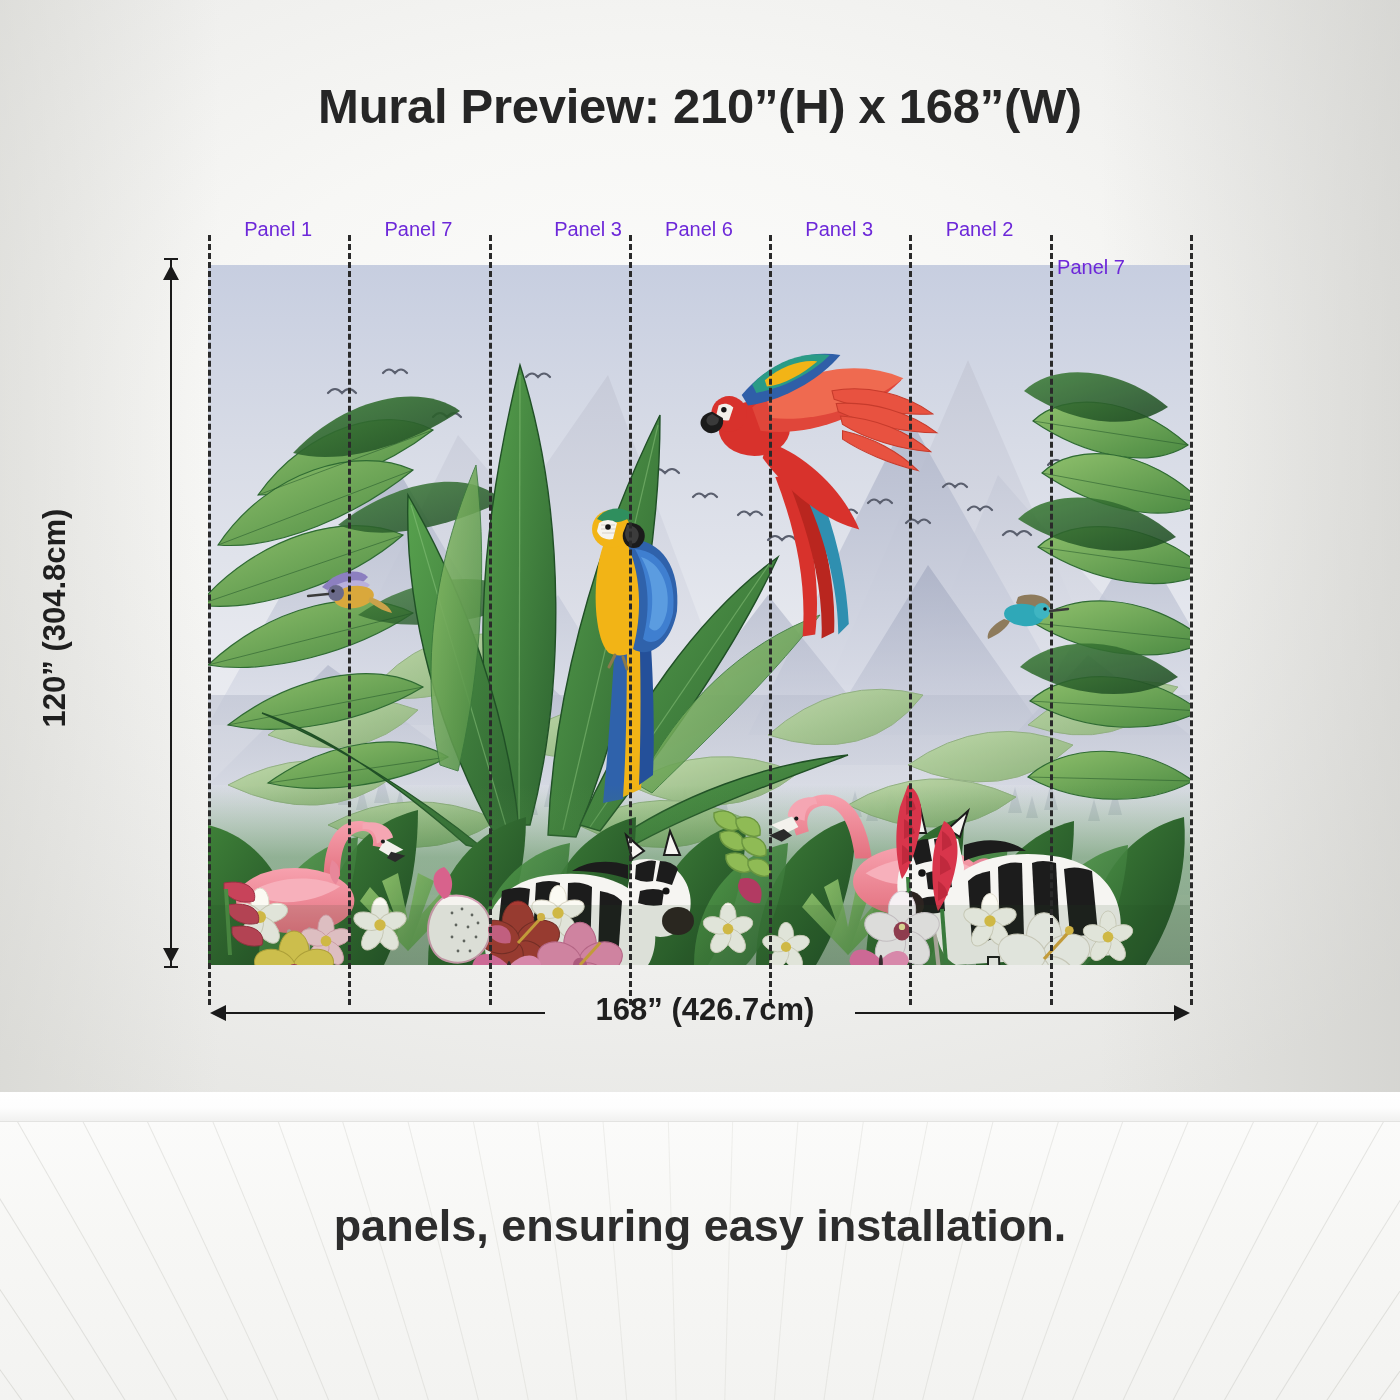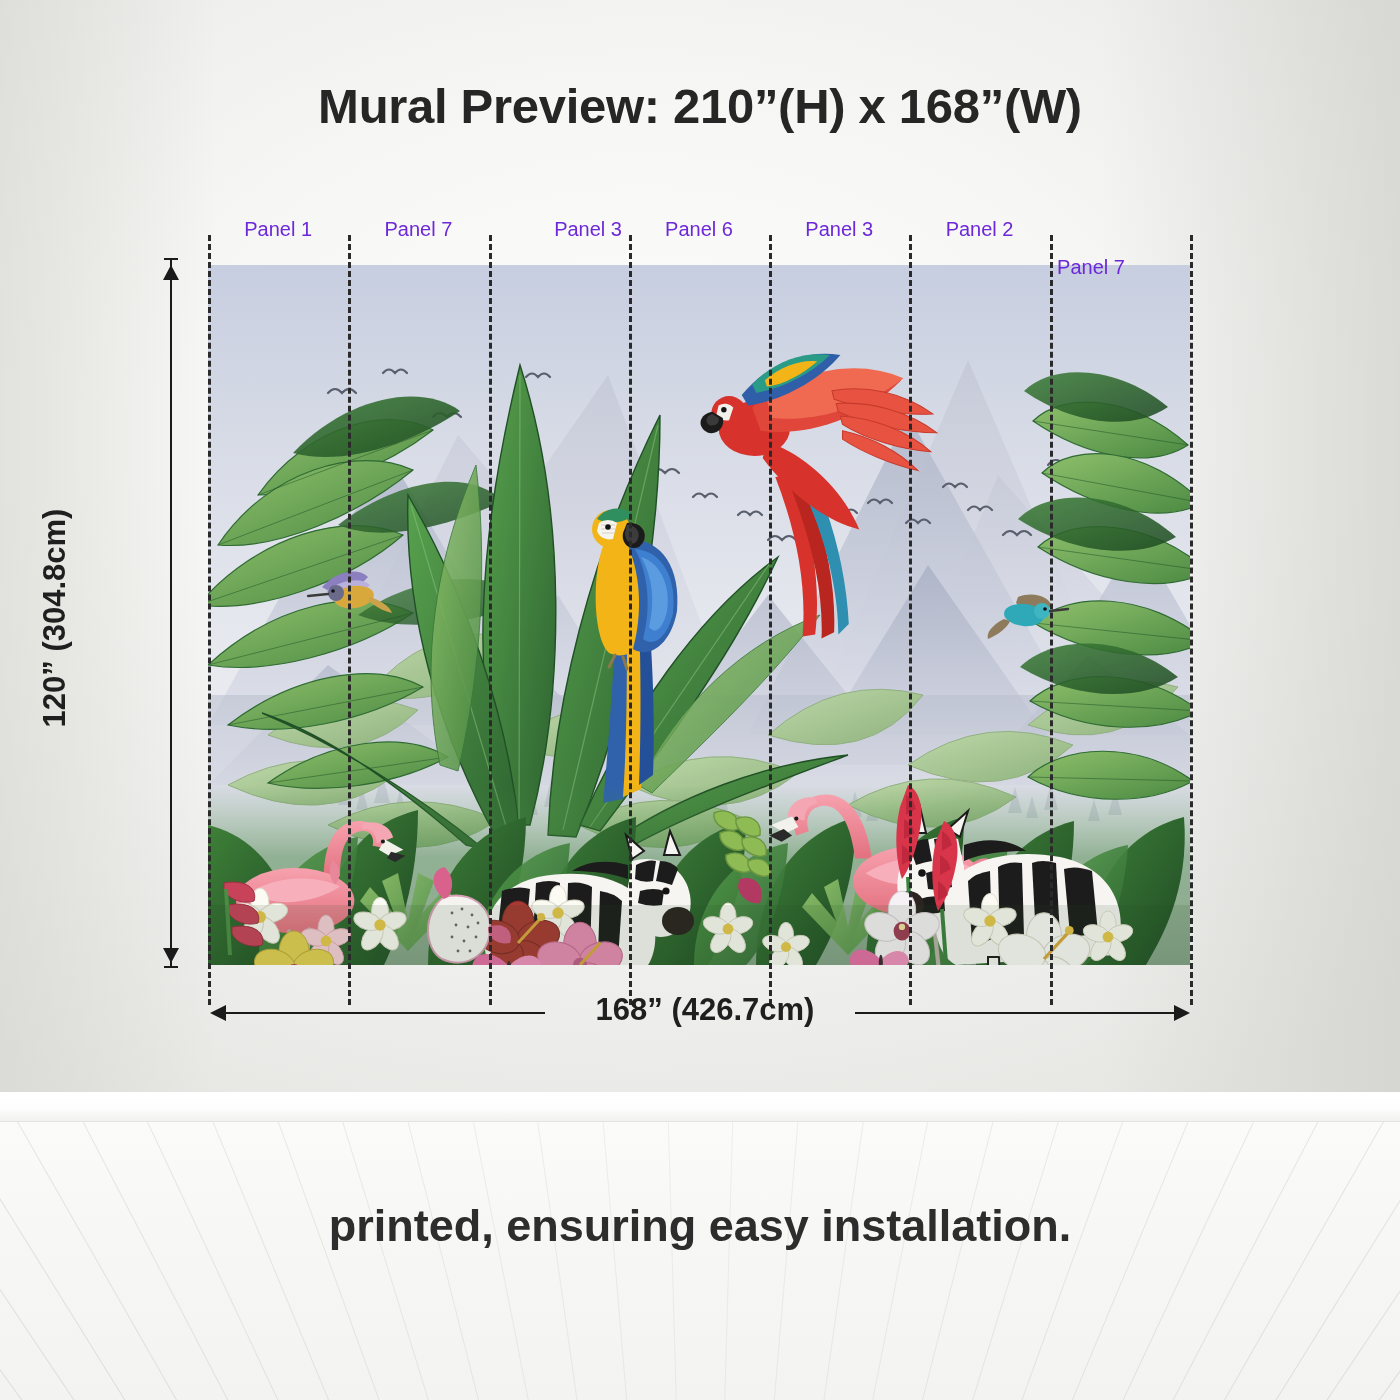--- a/index.html
+++ b/index.html
@@ -809,14 +809,14 @@
 <div class="arrowhead-down"></div>
 <div class="dim-v-label">120” (304.8cm)</div>
 
 <div class="dim-h-left"></div>
 <div class="dim-h-right"></div>
 <div class="arrowhead-left"></div>
 <div class="arrowhead-right"></div>
 <div class="dim-h-label">168” (426.7cm)</div>
 
 <div class="caption">
-  <div>printed, ensuring easy installation.</div>
+  <div>panels, ensuring easy installation.</div>
 </div>
 
 </body></html>

